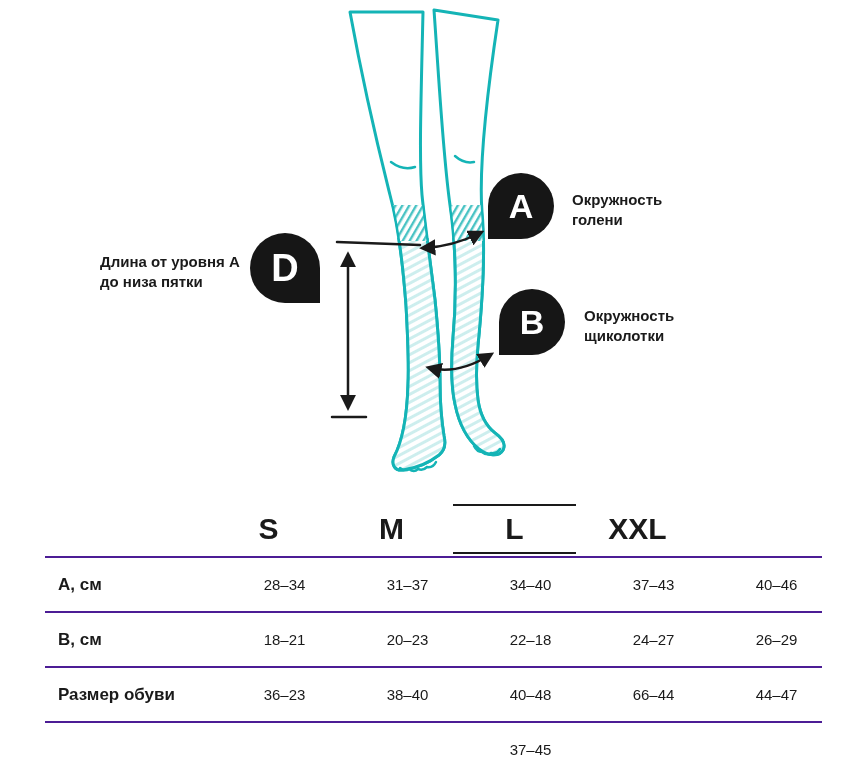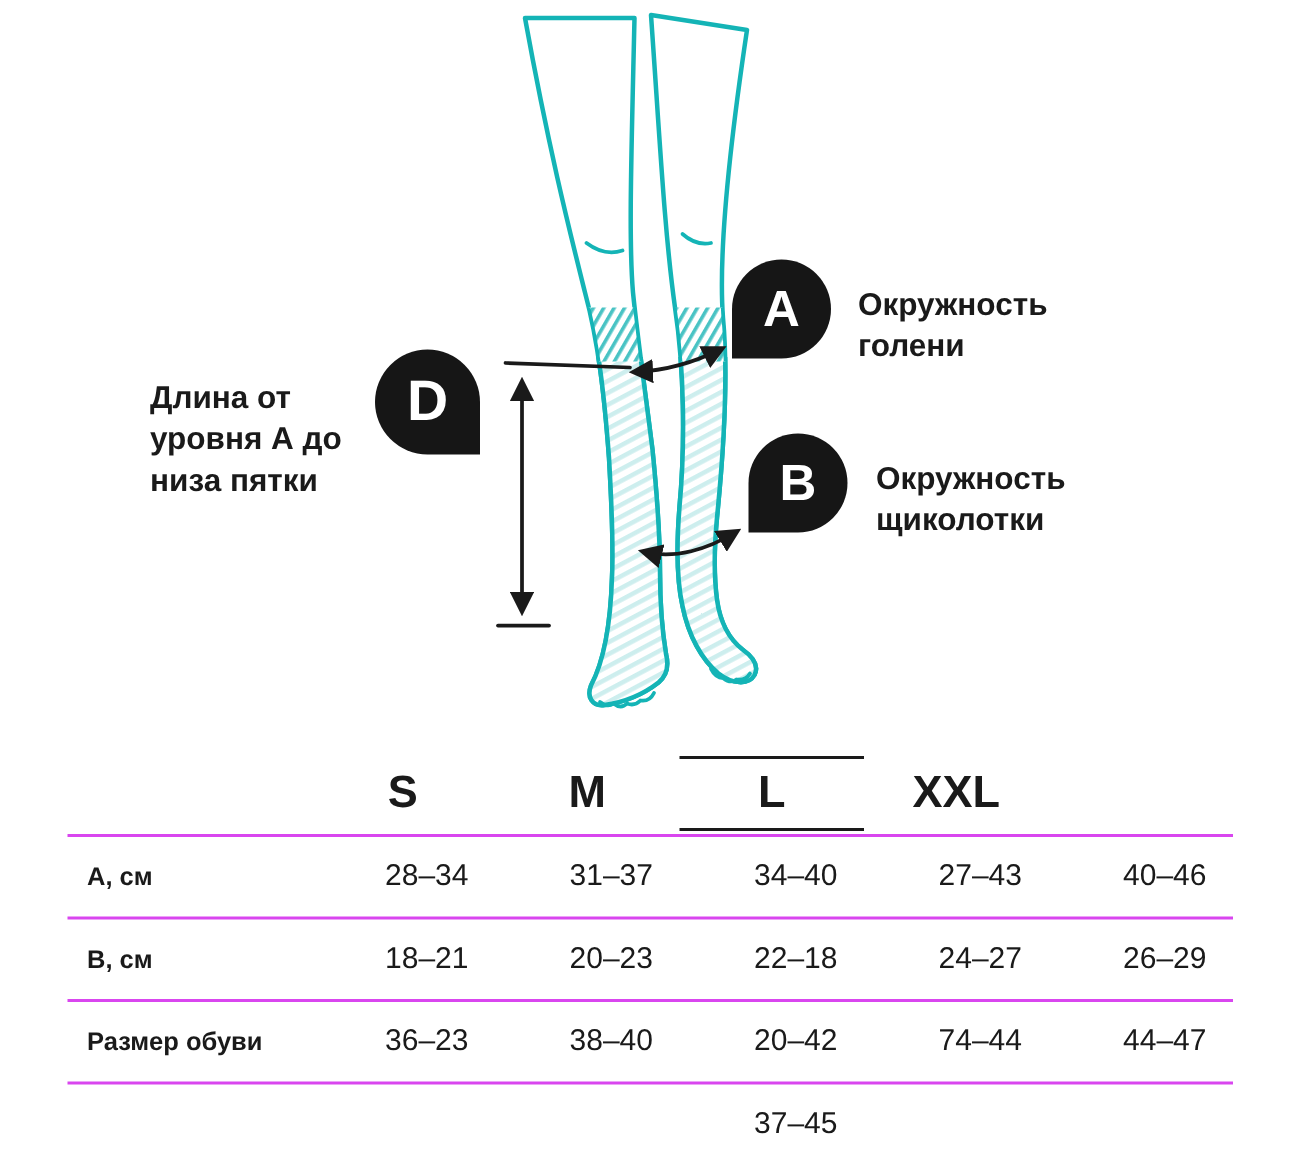--- a/index.html
+++ b/index.html
@@ -14,44 +14,44 @@
 
   .badge{
     position:absolute;background:#161616;color:#fff;
     display:flex;align-items:center;justify-content:center;
     font-weight:700;z-index:3;
   }
   .badge-a{left:488px;top:173px;width:66px;height:66px;font-size:34px;border-radius:50% 50% 50% 0;}
   .badge-b{left:499px;top:289px;width:66px;height:66px;font-size:34px;border-radius:50% 50% 50% 0;}
   .badge-d{left:250px;top:233px;width:70px;height:70px;font-size:38px;border-radius:50% 50% 0 50%;}
 
-  .anno{position:absolute;font-weight:700;font-size:21px;line-height:1.3;z-index:3;}
+  .anno{position:absolute;font-weight:700;font-size:15px;line-height:1.3;z-index:3;}
   .anno-a{left:572px;top:190px;width:112px;}
   .anno-b{left:584px;top:306px;width:112px;}
   .anno-d{left:100px;top:252px;width:142px;}
 
   
   .size-table{
     position:absolute;left:45px;top:502px;width:777px;
     border-bottom:2px solid #1a1a1a;z-index:2;
   }
   .trow{
     display:grid;grid-template-columns:162px repeat(5,1fr);
     align-items:center;height:53px;
   }
-  .trow + .trow{border-top:2px solid #d946ef;gap:32px;}
+  .trow + .trow{border-top:2px solid #4c1d95;gap:32px;}
   .thead{height:54px;}
   .col-h{
     font-size:30px;font-weight:700;text-align:center;
     align-self:center;justify-self:stretch;
     display:flex;align-items:center;justify-content:center;height:46px;
   }
   .col-h.selected{border-top:2.5px solid #1a1a1a;border-bottom:2.5px solid #1a1a1a;}
   .rlabel{font-weight:700;font-size:17px;padding-left:13px;}
-  .val{text-align:center;font-size:20px;}
+  .val{text-align:center;font-size:15px;}
   .val.span-all{grid-column:2 / 7;}
 </style>
 </head>
 <body>
 
 <div class="figure">
 
   <svg width="867" height="496" viewBox="0 0 867 496">
     <defs>
       <pattern id="stripes" patternUnits="userSpaceOnUse" width="7" height="7" patternTransform="rotate(62)">
@@ -129,39 +129,39 @@
     <div class="col-h">M</div>
     <div class="col-h selected">L</div>
     <div class="col-h">XXL</div>
   </div>
 
   <div class="trow">
     <div class="rlabel">А, см</div>
     <div class="val">28–34</div>
     <div class="val">31–37</div>
     <div class="val">34–40</div>
-    <div class="val">27–43</div>
+    <div class="val">37–43</div>
     <div class="val">40–46</div>
   </div>
 
   <div class="trow">
     <div class="rlabel">B, см</div>
     <div class="val">18–21</div>
     <div class="val">20–23</div>
     <div class="val">22–18</div>
     <div class="val">24–27</div>
     <div class="val">26–29</div>
   </div>
 
   <div class="trow">
     <div class="rlabel">Размер обуви</div>
     <div class="val">36–23</div>
     <div class="val">38–40</div>
-    <div class="val">20–42</div>
-    <div class="val">74–44</div>
+    <div class="val">40–48</div>
+    <div class="val">66–44</div>
     <div class="val">44–47</div>
   </div>
 
   <div class="trow">
     <div class="val span-all">37–45</div>
   </div>
 
 </div>
 
 </body></html>

